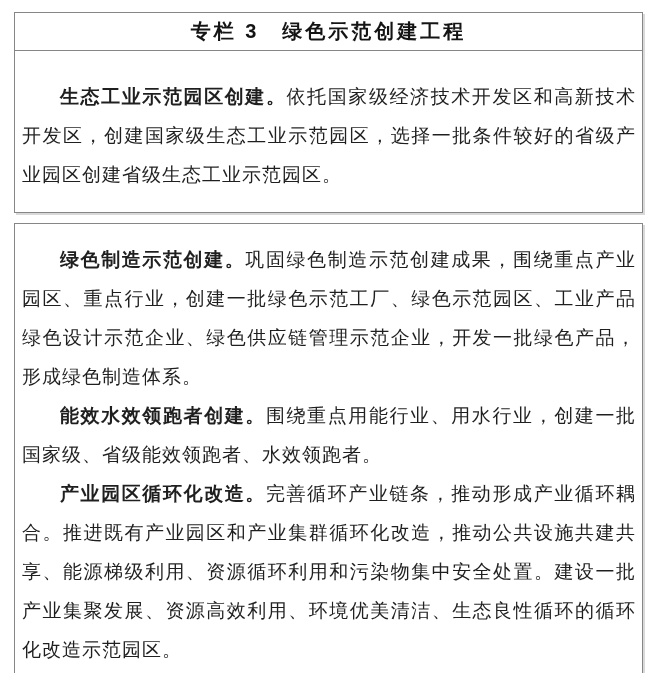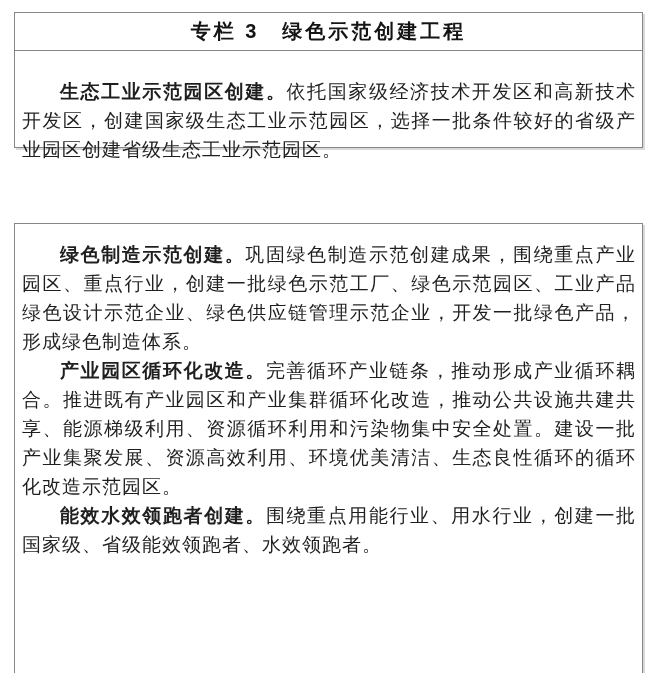--- a/index.html
+++ b/index.html
@@ -13,38 +13,38 @@
     color: #1f1f1f;
   }
   .panel {
     position: absolute;
     left: 14px;
     width: 629px;
     background: #ffffff;
     border: 1px solid #868686;
     box-shadow: 2px 2px 0 #d9d9d9;
   }
-  .panel--top { top: 12px; height: 136px; }
+  .panel--top { top: 12px; height: 201px; }
   .panel--bottom { top: 223px; height: 468px; }
   .title-row {
     height: 38px;
     border-bottom: 1px solid #868686;
     display: flex;
     align-items: center;
     justify-content: center;
     font-family: "Liberation Sans", sans-serif;
     font-weight: 700;
     font-size: 20px;
     letter-spacing: 3px;
     color: #141414;
   }
   .content {
     padding: 26px 6px 0 7px;
     font-size: 19px;
-    line-height: 29px;
+    line-height: 39px;
     letter-spacing: 1px;
     text-align: justify;
     text-justify: inter-character;
   }
   .panel--bottom .content { padding-top: 16px; }
   p.para { margin: 0; text-indent: 2em; }
   .lead { font-weight: 700; }
 </style>
 </head>
 <body>
@@ -52,16 +52,16 @@
 <div class="panel panel--top">
   <div class="title-row">专栏 3　绿色示范创建工程</div>
   <div class="content">
     <p class="para"><span class="lead">生态工业示范园区创建。</span><span>依托国家级经济技术开发区和高新技术开发区，创建国家级生态工业示范园区，选择一批条件较好的省级产业园区创建省级生态工业示范园区。</span></p>
   </div>
 </div>
 
 <div class="panel panel--bottom">
   <div class="content">
     <p class="para"><span class="lead">绿色制造示范创建。</span><span>巩固绿色制造示范创建成果，围绕重点产业园区、重点行业，创建一批绿色示范工厂、绿色示范园区、工业产品绿色设计示范企业、绿色供应链管理示范企业，开发一批绿色产品，形成绿色制造体系。</span></p>
+    <p class="para"><span class="lead">能效水效领跑者创建。</span><span>围绕重点用能行业、用水行业，创建一批国家级、省级能效领跑者、水效领跑者。</span></p>
     <p class="para"><span class="lead">产业园区循环化改造。</span><span>完善循环产业链条，推动形成产业循环耦合。推进既有产业园区和产业集群循环化改造，推动公共设施共建共享、能源梯级利用、资源循环利用和污染物集中安全处置。建设一批产业集聚发展、资源高效利用、环境优美清洁、生态良性循环的循环化改造示范园区。</span></p>
-    <p class="para"><span class="lead">能效水效领跑者创建。</span><span>围绕重点用能行业、用水行业，创建一批国家级、省级能效领跑者、水效领跑者。</span></p>
   </div>
 </div>
 
 </body></html>

